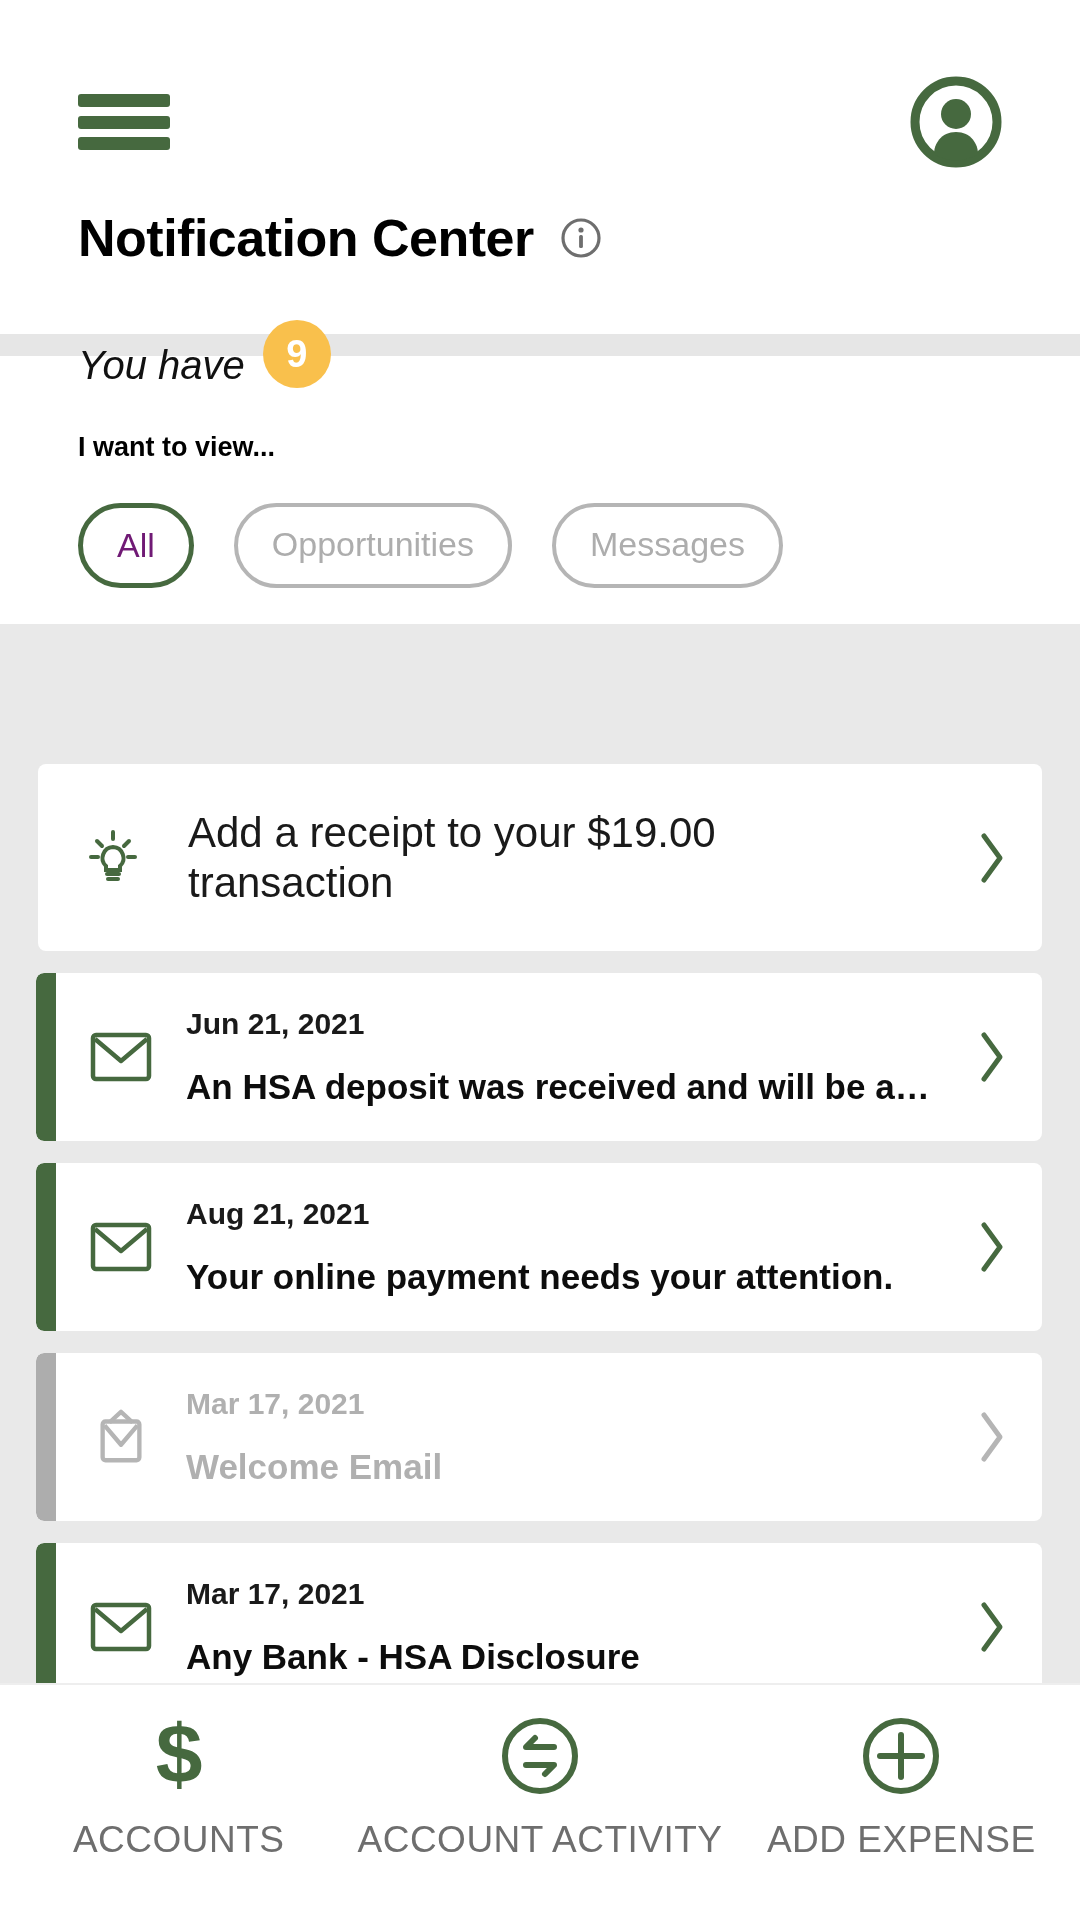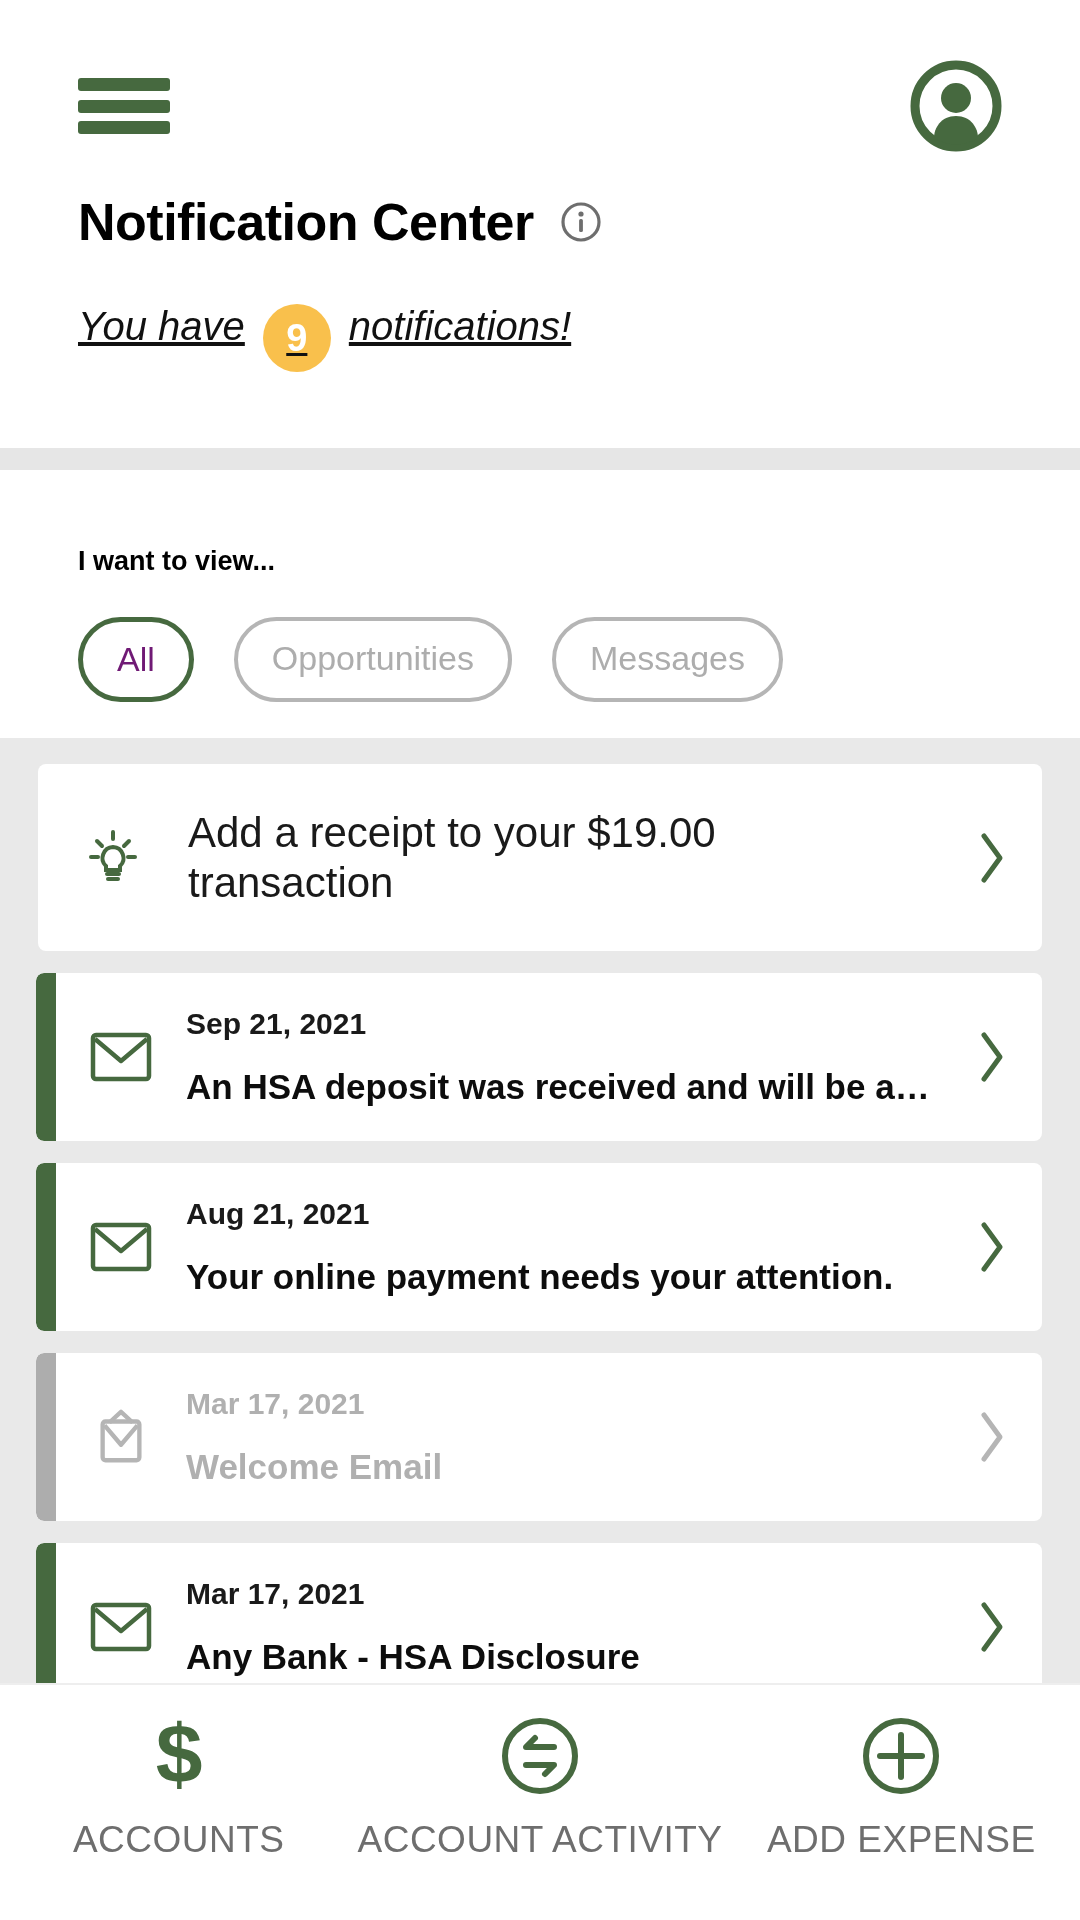--- a/index.html
+++ b/index.html
@@ -16,22 +16,22 @@
     position: relative;
     width: 1080px;
     height: 1920px;
     background: #e9e9e9;
     overflow: hidden;
   }
 
   
   .header {
     background: #ffffff;
-    padding: 0 78px;
-    height: 448px;
+    padding: 16px 78px;
+    height: 334px;
     position: relative;
   }
 
   .topbar {
     display: flex;
     align-items: center;
     justify-content: space-between;
     padding-top: 72px;
     height: 140px;
   }
@@ -68,26 +68,25 @@
   }
   .info-icon {
     margin-left: 26px;
     width: 42px;
     height: 42px;
     cursor: pointer;
   }
 
   .subline {
     display: flex;
-    align-items: flex-start;
+    align-items: flex-end;
     margin-top: 52px;
     font-style: italic;
     font-size: 40px;
     color: #111111;
-    text-decoration: underline;
   }
   .count-badge {
     width: 68px;
     height: 68px;
     border-radius: 50%;
     background: #f9c04c;
     color: #ffffff;
     font-style: normal;
     font-weight: bold;
     font-size: 38px;
@@ -283,21 +282,20 @@
           <circle cx="21" cy="21" r="18" fill="none" stroke="#6e6e6e" stroke-width="3.2"></circle>
           <circle cx="21" cy="13" r="2.6" fill="#6e6e6e"></circle>
           <rect x="19.1" y="18" width="3.8" height="13" rx="1.5" fill="#6e6e6e"></rect>
         </svg>
       </div>
     </div>
 
     <div class="subline">
       <span>You have</span>
       <span class="count-badge">9</span>
-      <span>notifications!</span>
     </div>
   </div>
 
   <div class="divider"></div>
 
   <div class="filters">
     <div class="filter-label">I want to view...</div>
     <div class="chip-row">
       <div class="chip active">All</div>
       <div class="chip inactive">Opportunities</div>
@@ -334,21 +332,21 @@
 
     <div class="card message">
       <div class="accent unread"></div>
       <div class="card-icon">
         <svg viewBox="0 0 64 52" width="64" height="52">
           <rect x="4" y="4" width="56" height="44" rx="3" fill="none" stroke="#46693f" stroke-width="4.5"></rect>
           <polyline points="6,8 32,30 58,8" fill="none" stroke="#46693f" stroke-width="4.5" stroke-linejoin="round"></polyline>
         </svg>
       </div>
       <div class="card-body">
-        <div class="card-date">Sep 21, 2021</div>
+        <div class="card-date">Jun 21, 2021</div>
         <div class="card-title">An HSA deposit was received and will be available...</div>
       </div>
       <div class="chevron">
         <svg viewBox="0 0 32 56" width="32" height="56">
           <polyline points="8,6 24,28 8,50" fill="none" stroke="#46693f" stroke-width="5" stroke-linecap="round" stroke-linejoin="round"></polyline>
         </svg>
       </div>
     </div>
 
     <div class="card message">

